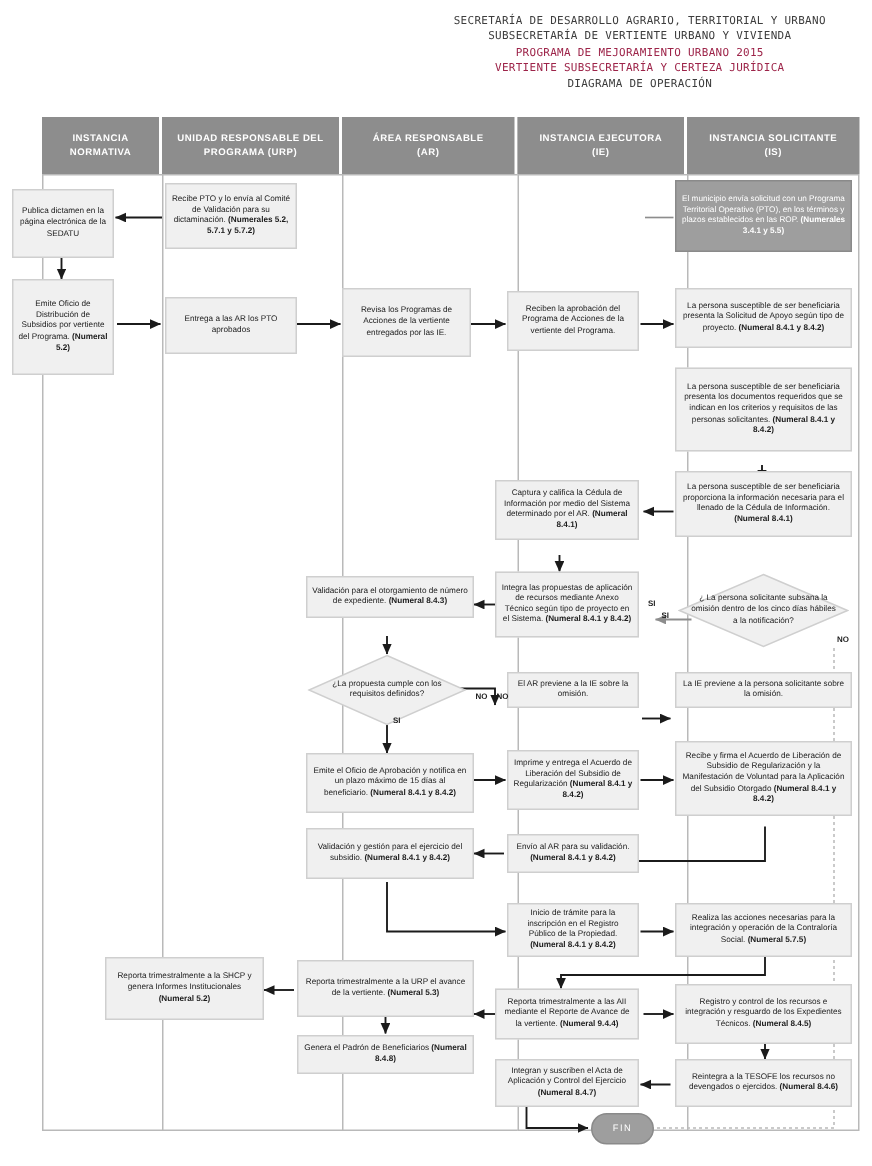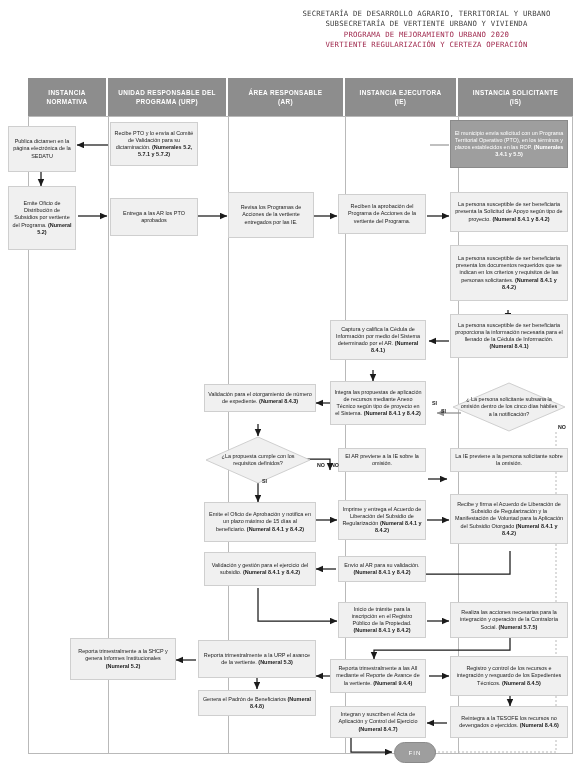--- a/index.html
+++ b/index.html
@@ -65,22 +65,23 @@
 </style>
 </head>
 <body>
 
 <div id="header">
 
 
   <div id="title-block">
     <div class="t-gray">SECRETARÍA DE DESARROLLO AGRARIO, TERRITORIAL Y URBANO</div>
     <div class="t-gray">SUBSECRETARÍA DE VERTIENTE URBANO Y VIVIENDA</div>
-    <div class="t-red">PROGRAMA DE MEJORAMIENTO URBANO 2020</div>
-    <div class="t-red">VERTIENTE REGULARIZACIÓN Y CERTEZA OPERACIÓN</div>
+    <div class="t-red">PROGRAMA DE MEJORAMIENTO URBANO 2015</div>
+    <div class="t-red">VERTIENTE SUBSECRETARÍA Y CERTEZA JURÍDICA</div>
+    <div class="t-gray">DIAGRAMA DE OPERACIÓN</div>
   </div>
 </div>
 
 <div id="lanes">
 
   <div class="lane-head" style="left:0px;width:80px;">
       <span>INSTANCIA<br>NORMATIVA</span>
     </div>
   <div class="lane-head" style="left:80px;width:120px;">
       <span>UNIDAD RESPONSABLE DEL<br>PROGRAMA (URP)</span>

